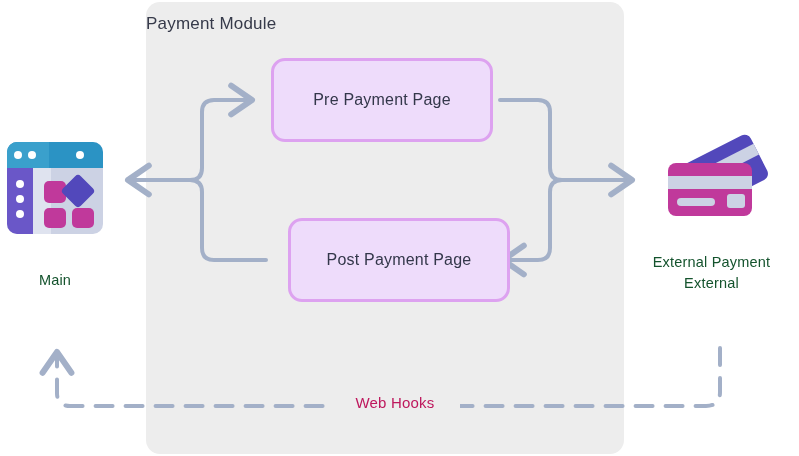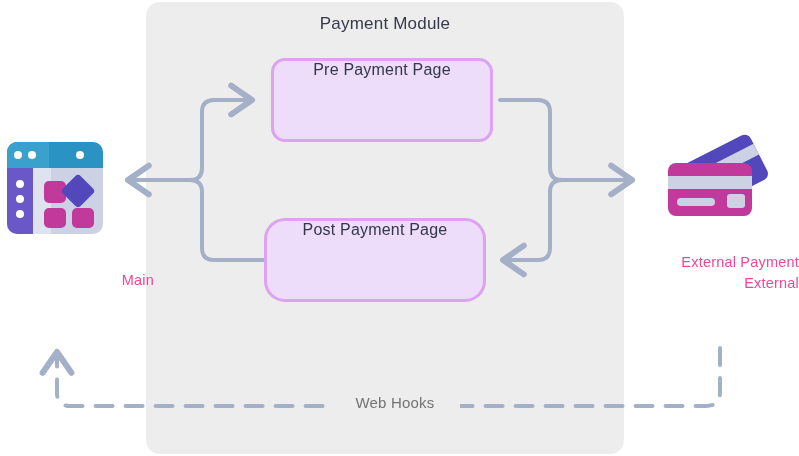--- a/index.html
+++ b/index.html
@@ -27,79 +27,80 @@
     width: 478px;
     height: 452px;
     background: #ededed;
     border-radius: 14px;
   }
   .module-title {
     position: absolute;
     left: 146px;
     top: 14px;
     width: 478px;
-    text-align: center;
+    text-align: left;
     font-size: 17px;
     color: #363a4a;
     letter-spacing: .2px;
   }
 
   
   .proc-box {
     position: absolute;
     width: 222px;
     height: 84px;
     background: #eedcfb;
     border: 3px solid #dda2f0;
     border-radius: 14px;
     box-sizing: border-box;
     display: flex;
+    align-items: center;
     justify-content: center;
     font-size: 16px;
     color: #33374a;
     letter-spacing: .2px;
   }
   #box-pre  { left: 271px; top: 58px; }
-  #box-post { left: 264px; top: 218px; border-radius: 21px; }
+  #box-post { left: 288px; top: 218px; }
 
   
   #wires {
     position: absolute;
     left: 0; top: 0;
     width: 799px;
     height: 456px;
     pointer-events: none;
   }
 
   
   .icon-wrap { position: absolute; }
   #app-icon  { left: 7px;   top: 142px; }
   #gw-icon   { left: 662px; top: 118px; }
 
   
   .side-label {
     position: absolute;
-    text-align: right;
+    text-align: center;
     font-size: 14.5px;
     line-height: 21px;
-    color: #ec4899;
+    color: #14532d;
     letter-spacing: .2px;
   }
-  #app-label { left: 0px;   top: 270px; width: 110px; padding-left: 44px; }
+  #app-label { left: 0px;   top: 270px; width: 110px; }
   #gw-label  { left: 624px; top: 252px; width: 175px; }
 
   
   .hook-label {
     position: absolute;
     left: 330px;
     top: 394px;
     width: 130px;
     text-align: center;
     font-size: 15px;
-    color: #737373;
+    color: #be185d;
     background: #ededed;
     letter-spacing: .2px;
   }
 </style>
 </head>
 <body>
 
 <div id="canvas">
 
   <div class="module-panel"></div>

